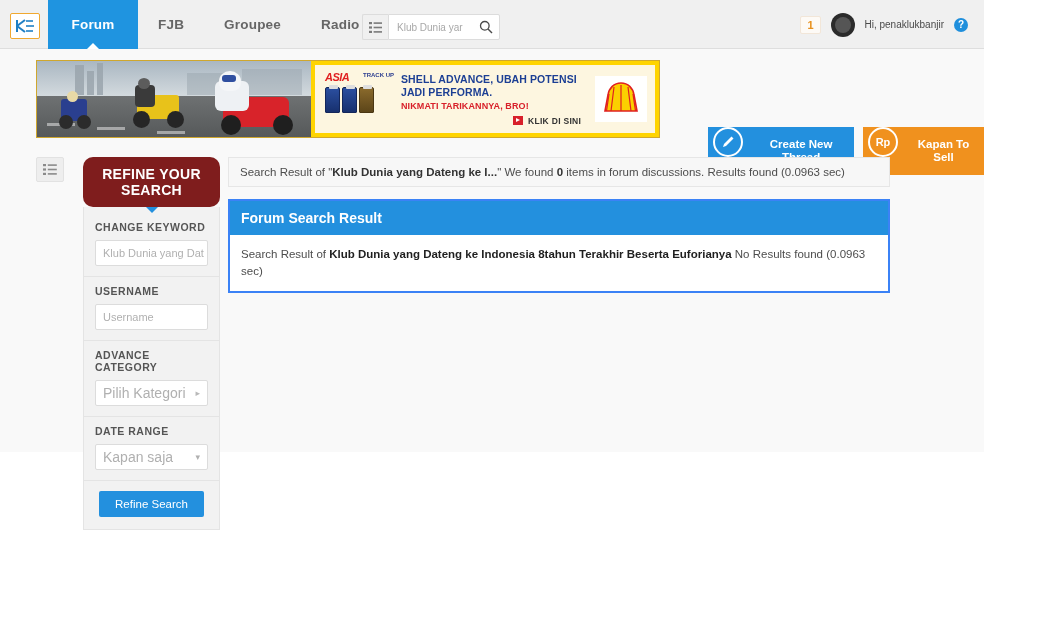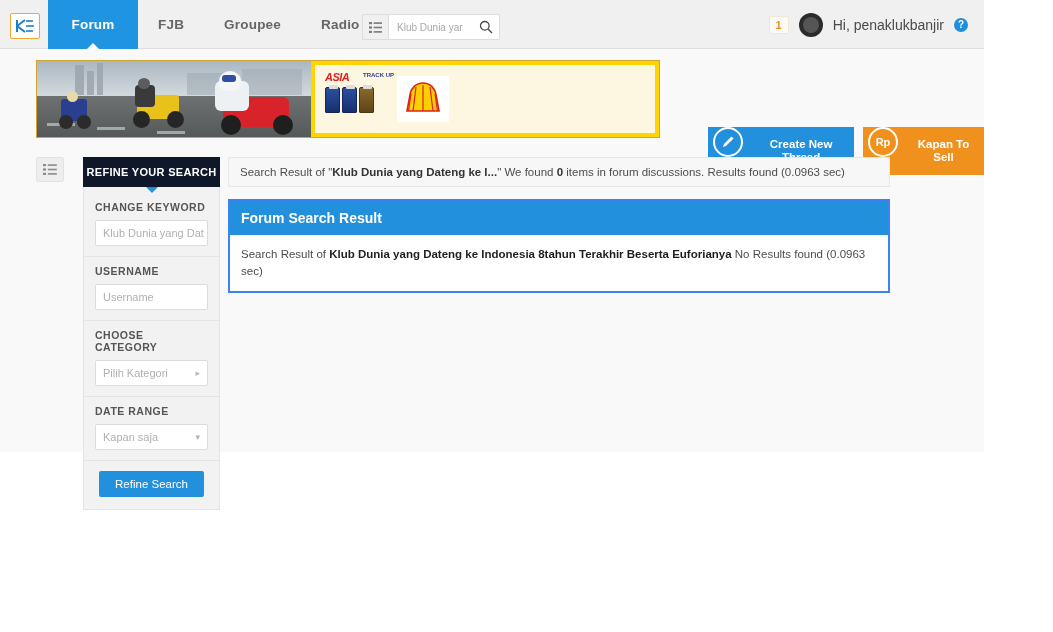--- a/index.html
+++ b/index.html
@@ -118,21 +118,21 @@
     background: #2b2b2b;
     display: flex; align-items: center; justify-content: center;
     overflow: hidden;
     cursor: pointer;
   }
   .avatar .inner {
     width: 16px; height: 16px; border-radius: 50%;
     background: #555;
   }
   .greeting {
-    font-size: 14px; color: #4a4a4a;
+    font-size: 10px; color: #4a4a4a;
     cursor: pointer;
   }
   .help-icon {
     width: 14px; height: 14px; border-radius: 50%;
     background: #1f8fdc;
     color: #fff; font-size: 10px; font-weight: bold;
     display: flex; align-items: center; justify-content: center;
     cursor: pointer;
   }
 
@@ -253,25 +253,26 @@
     width: 28px; height: 25px;
     background: #eeeeee;
     border: 1px solid #e2e2e2;
     border-radius: 2px;
     display: flex; align-items: center; justify-content: center;
     cursor: pointer;
   }
   
   .sidebar { position: absolute; left: 83px; top: 13px; width: 137px; }
   .refine-head {
-    background: #0f172a; color: #ffffff;
-    font-size: 11px; font-weight: bold; letter-spacing: .3px;
+    background: #7f1d1d; color: #ffffff;
+    font-size: 14px; font-weight: bold; letter-spacing: .3px;
     text-align: center;
     padding: 9px 0;
     position: relative;
+    border-radius: 10px;
   }
   .refine-head::after {
     content: ""; position: absolute; left: 50%; margin-left: -6px; bottom: -6px;
     width: 0; height: 0;
     border-left: 6px solid transparent; border-right: 6px solid transparent;
     border-top: 6px solid #2390de;
   }
   .filters { background: #f2f2f2; border: 1px solid #e4e4e4; border-top:none; padding: 6px 0 0; }
   .f-group { padding: 8px 11px 10px; border-bottom: 1px solid #e4e4e4; }
   .f-label {
@@ -282,21 +283,21 @@
     width: 100%; height: 26px;
     background: #ffffff; border: 1px solid #dcdcdc; border-radius: 2px;
     display: flex; align-items: center; padding: 0 7px;
   }
   .f-input input {
     flex: 1; border: none; outline: none; background: transparent;
     font-family: "Liberation Sans", sans-serif;
     font-size: 11px; color: #9f9f9f;
   }
   .f-input input::placeholder { color: #b0b0b0; }
-  .f-input .ph { font-size: 11px; color: #b0b0b0; flex:1; }
+  .f-input .ph { font-size: 14px; color: #b0b0b0; flex:1; }
   .chev-r { color:#b9b9b9; font-size: 9px; }
   .chev-d { color:#b0b0b0; font-size: 9px; }
   .f-submit { padding: 10px 11px 12px; text-align: center; background:#f2f2f2; }
   .btn-refine {
     background: #2390de; color: #ffffff;
     border: none; border-radius: 2px;
     font-family: "Liberation Sans", sans-serif;
     font-size: 11.5px;
     padding: 7px 16px;
     cursor: pointer;
@@ -426,20 +427,29 @@
           <div class="ad-inner">
             <div class="ad-left">
               <div class="asia-logo">ASIA</div>
               <div class="asia-sub">TRACK UP</div>
               <div class="bottles">
                 <div class="bottle"></div>
                 <div class="bottle"></div>
                 <div class="bottle t3"></div>
               </div>
             </div>
+            <div class="ad-text">
+              <div class="ad-l1">SHELL ADVANCE, UBAH POTENSI</div>
+              <div class="ad-l2">JADI PERFORMA.</div>
+              <div class="ad-l3">NIKMATI TARIKANNYA, BRO!</div>
+              <div class="ad-cta">
+                <span class="cta-sq"></span>
+                <span class="cta-text">KLIK DI SINI</span>
+              </div>
+            </div>
             <div class="shell-logo">
               <svg width="40" height="36" viewBox="0 0 40 36">
                 <path d="M20 2 C13 2 8 7 7 14 L4 30 L36 30 L33 14 C32 7 27 2 20 2 Z" fill="#fbd000" stroke="#e02020" stroke-width="1.6"></path>
                 <path d="M20 4 L20 30 M13 6 L10 30 M27 6 L30 30 M8 13 L5.5 30 M32 13 L34.5 30" stroke="#e02020" stroke-width="1.2" fill="none"></path>
               </svg>
             </div>
           </div>
         </div>
       </div>
 
@@ -488,21 +498,21 @@
           </div>
 
           <div class="f-group">
             <div class="f-label">USERNAME</div>
             <div class="f-input">
               <input type="text" placeholder="Username" style="">
             </div>
           </div>
 
           <div class="f-group">
-            <div class="f-label">CHOOSE CATEGORY</div>
+            <div class="f-label">ADVANCE CATEGORY</div>
             <div class="f-input">
               <span class="ph">Pilih Kategori</span>
               <span class="chev-r">▸</span>
             </div>
           </div>
 
           <div class="f-group">
             <div class="f-label">DATE RANGE</div>
             <div class="f-input">
               <span class="ph">Kapan saja</span>

